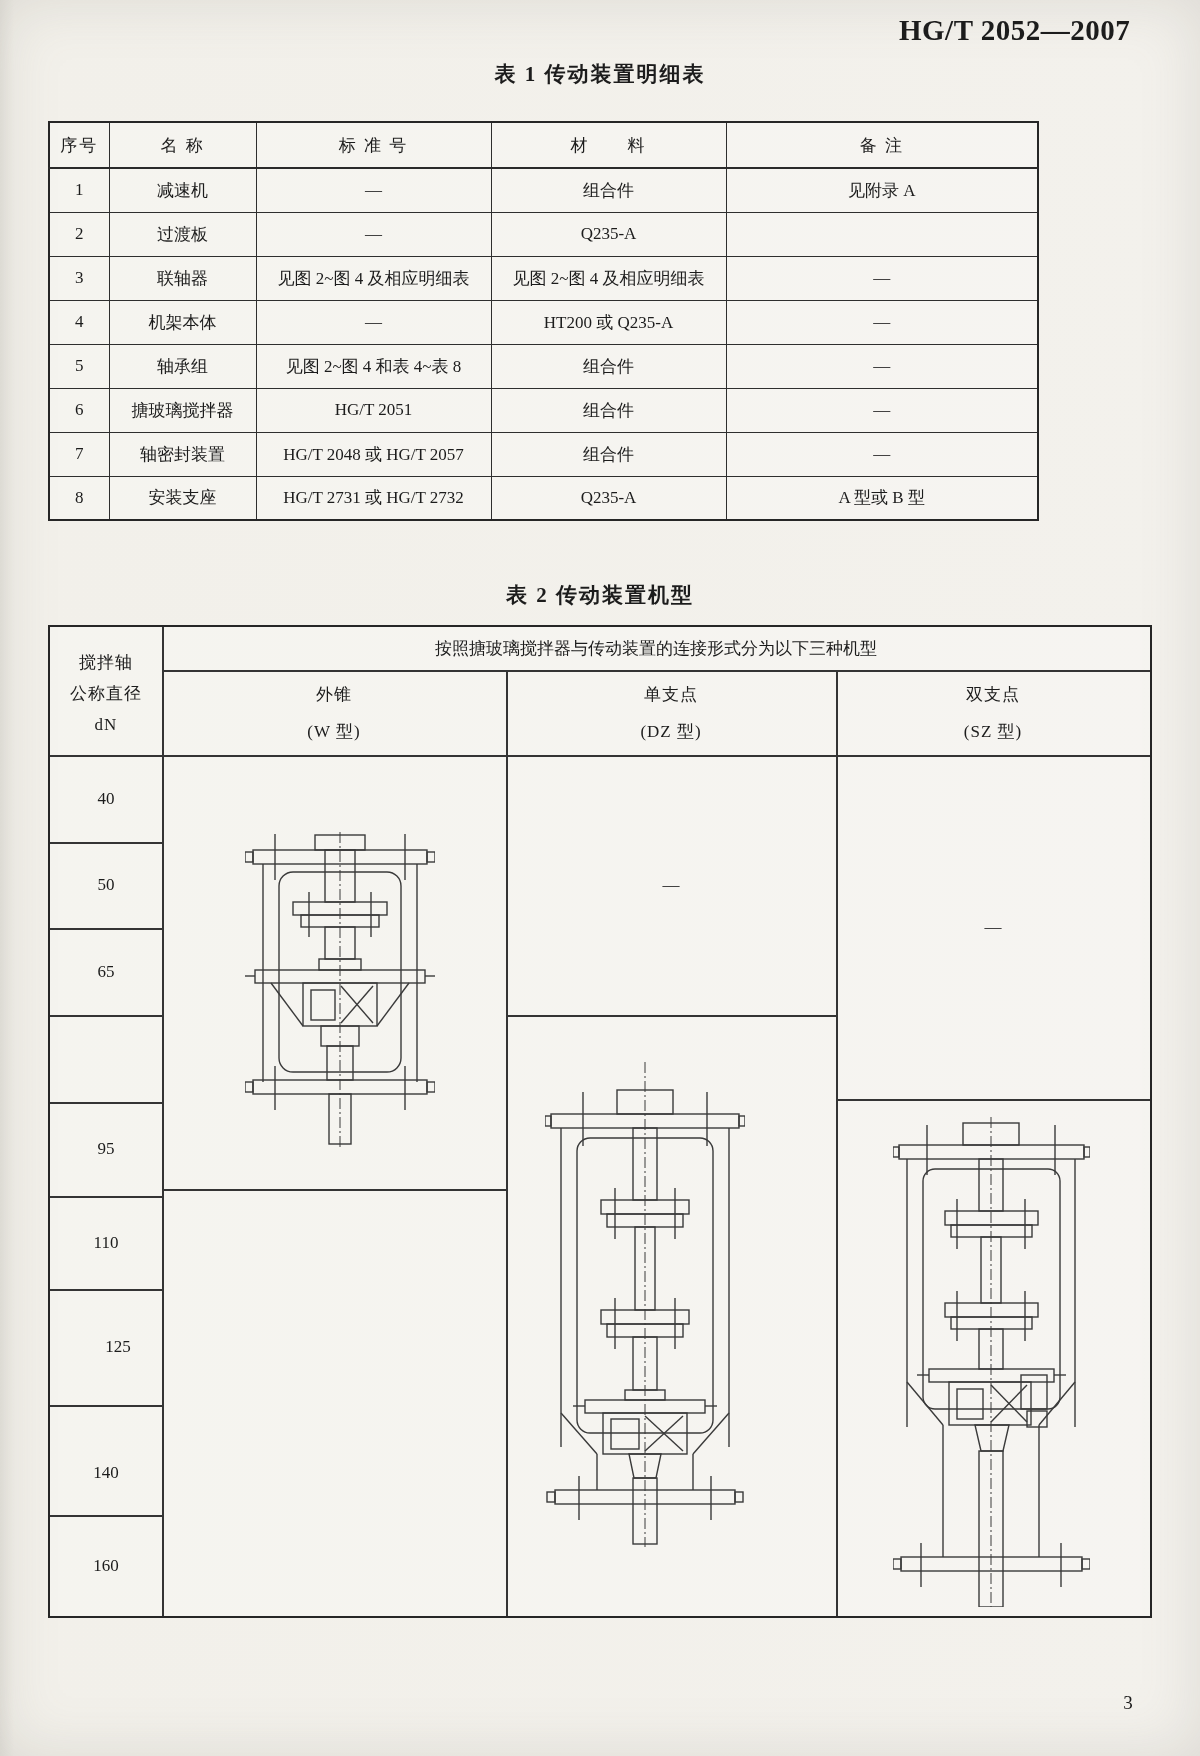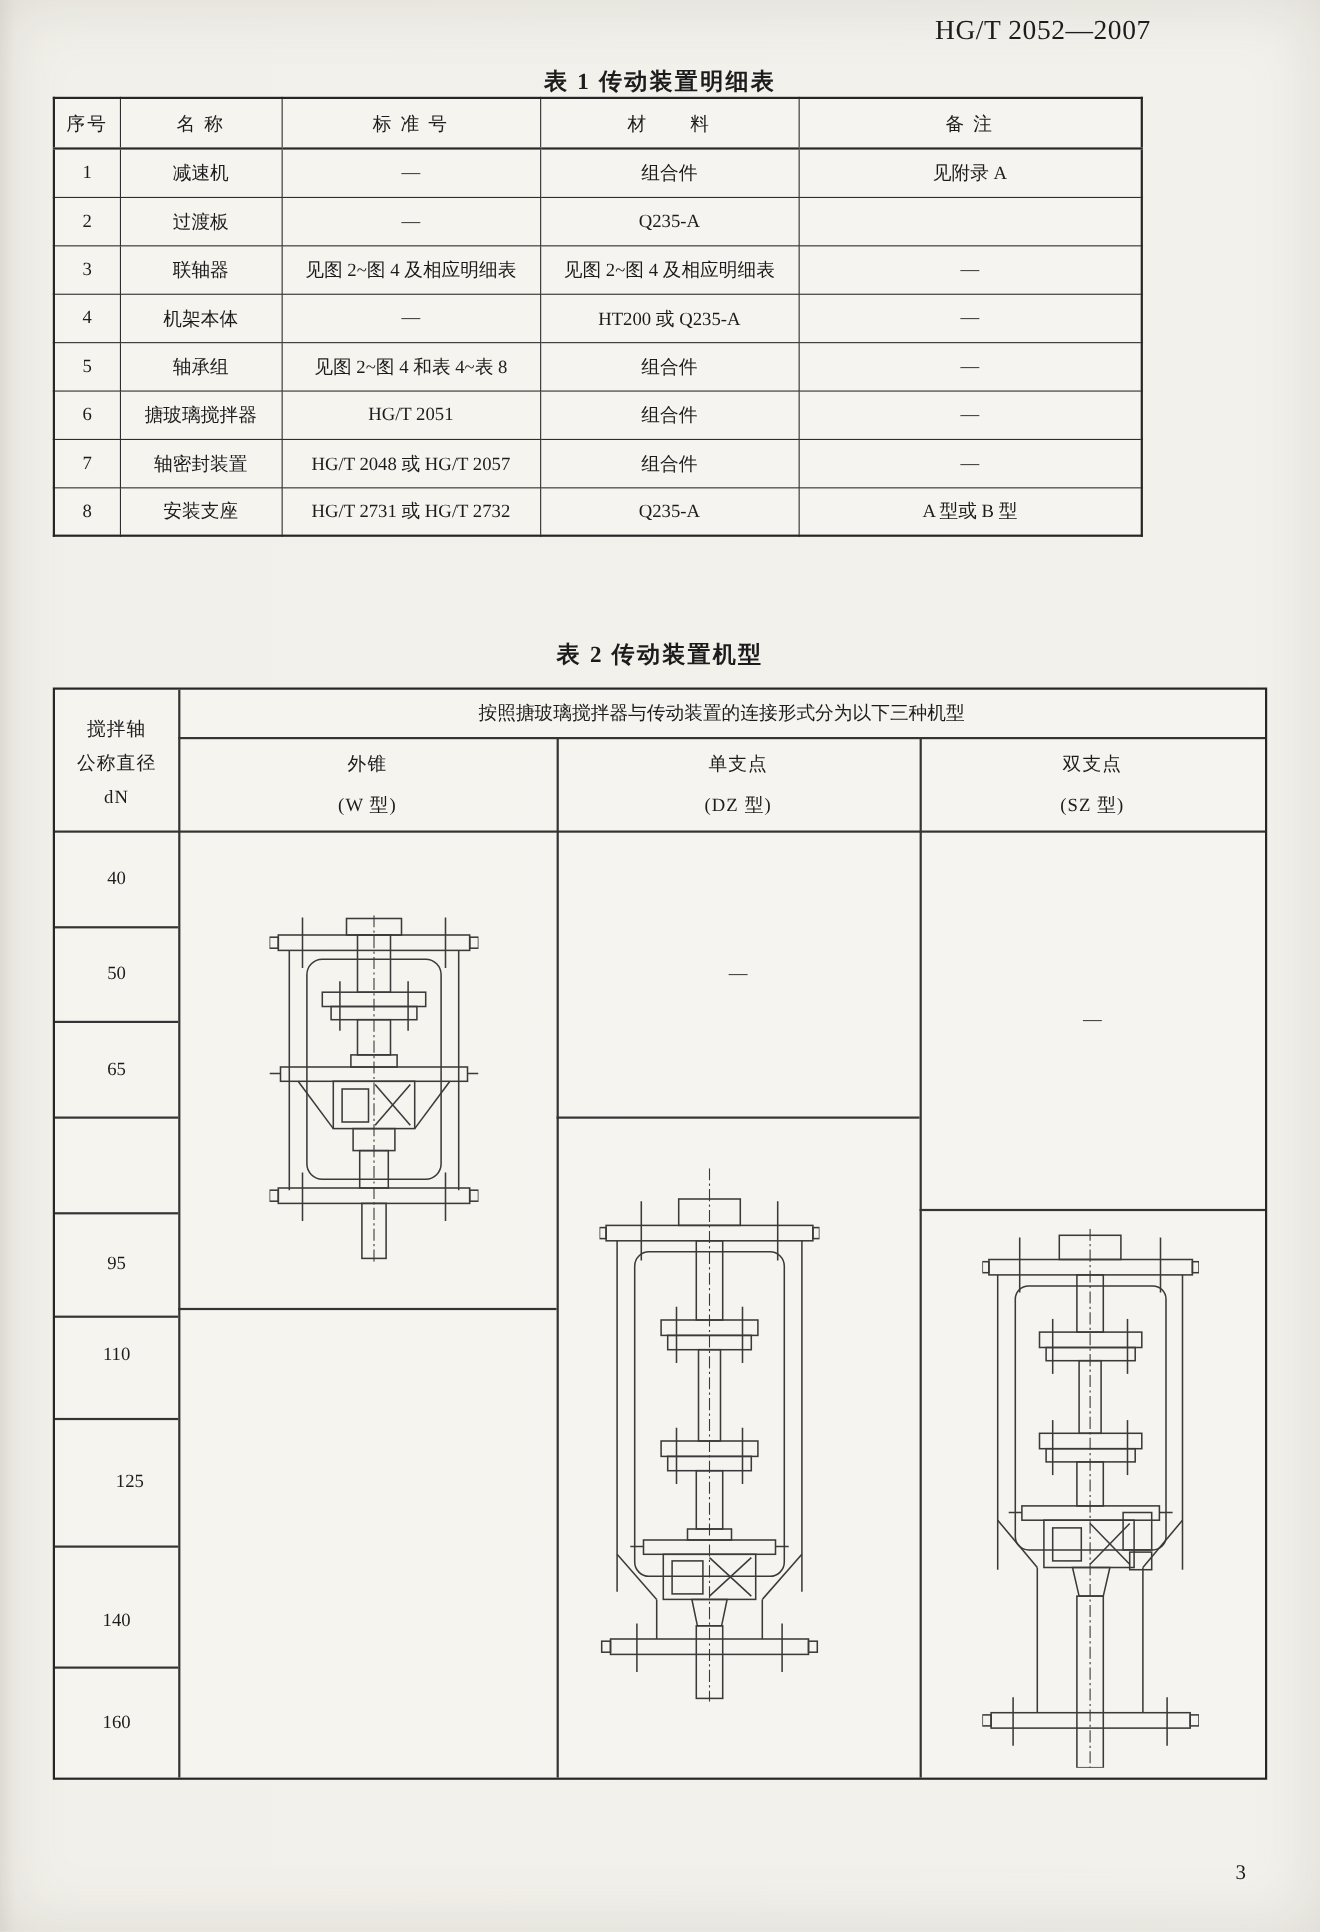--- a/index.html
+++ b/index.html
@@ -8,31 +8,31 @@
     width:1200px;height:1756px;
     background:
       linear-gradient(90deg, #e7e5df 0px, #f2f0ea 14px, #f3f1ec 100%),
       #f3f1ec;
     font-family:"Liberation Serif","DejaVu Serif",serif;
     color:#1c1c1c;
     overflow:hidden;
     box-shadow:inset 0 0 60px rgba(120,115,105,.18);
   }
   .doc-code{
-    position:absolute;top:14px;left:850px;width:200px;
-    font-size:25px;font-weight:normal;letter-spacing:.5px;white-space:nowrap;
+    position:absolute;top:14px;left:899px;width:200px;
+    font-size:29px;font-weight:bold;letter-spacing:.5px;white-space:nowrap;
   }
   .tbl-title{
     position:absolute;left:100px;width:1000px;text-align:center;
     font-size:21px;font-weight:bold;letter-spacing:2px;
   }
   .t1-title{top:60px;}
   .t2-title{top:581px;}
   table.t1{
-    position:absolute;left:48px;top:88px;width:989px;
+    position:absolute;left:48px;top:121px;width:989px;
     border-collapse:collapse;table-layout:fixed;
     border:2px solid #262626;
     background:rgba(255,255,255,.25);
   }
   table.t1 th,table.t1 td{
     border:1px solid #2e2e2e;text-align:center;vertical-align:middle;
     font-size:17px;padding:0 4px;overflow:hidden;white-space:nowrap;
     font-weight:normal;
   }
   table.t1 thead th{height:44px;border-bottom:2px solid #2a2a2a;letter-spacing:2px;}
@@ -180,21 +180,21 @@
     </div>
     <div class="cell type-head" style="left:786px;top:43px;width:314px;height:85px;">
       <span>双支点</span>
       <span>(SZ 型)</span>
     </div>
 
     <div class="cell" style="left:0;top:128px;width:112px;height:87px;">40</div>
     <div class="cell" style="left:0;top:215px;width:112px;height:86px;">50</div>
     <div class="cell" style="left:0;top:301px;width:112px;height:87px;">65</div>
     <div class="cell" style="left:0;top:475px;width:112px;height:94px;">95</div>
-    <div class="cell" style="left:0;top:557px;width:112px;height:93px;border-radius:24px;">110</div>
+    <div class="cell" style="left:0;top:569px;width:112px;height:93px;border-radius:24px;">110</div>
     <div class="cell" style="left:0;top:662px;width:112px;height:116px;margin-left:12px;">125</div>
     <div class="cell" style="left:0;top:791px;width:112px;height:110px;">140</div>
     <div class="cell" style="left:0;top:888px;width:112px;height:101px;">160</div>
 
     <div class="cell dash" style="left:456px;top:128px;width:330px;height:260px;">—</div>
     <div class="cell dash" style="left:786px;top:128px;width:314px;height:344px;">—</div>
 
     <svg class="dwg" style="left:195px;top:205px;" width="190" height="315" viewBox="0 0 190 315">
       <g stroke="#3a3a3a" stroke-width="1.4" fill="none">
         <line x1="95" y1="0" x2="95" y2="315" stroke-dasharray="11 3 2 3" stroke-width="1"></line>

